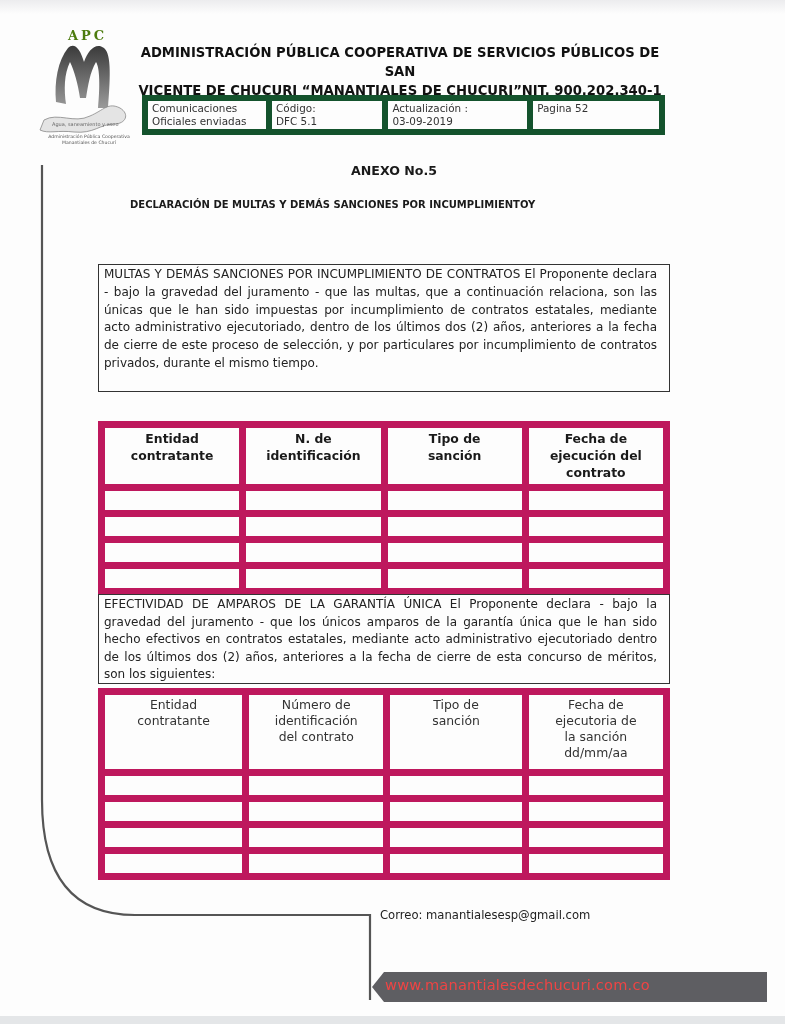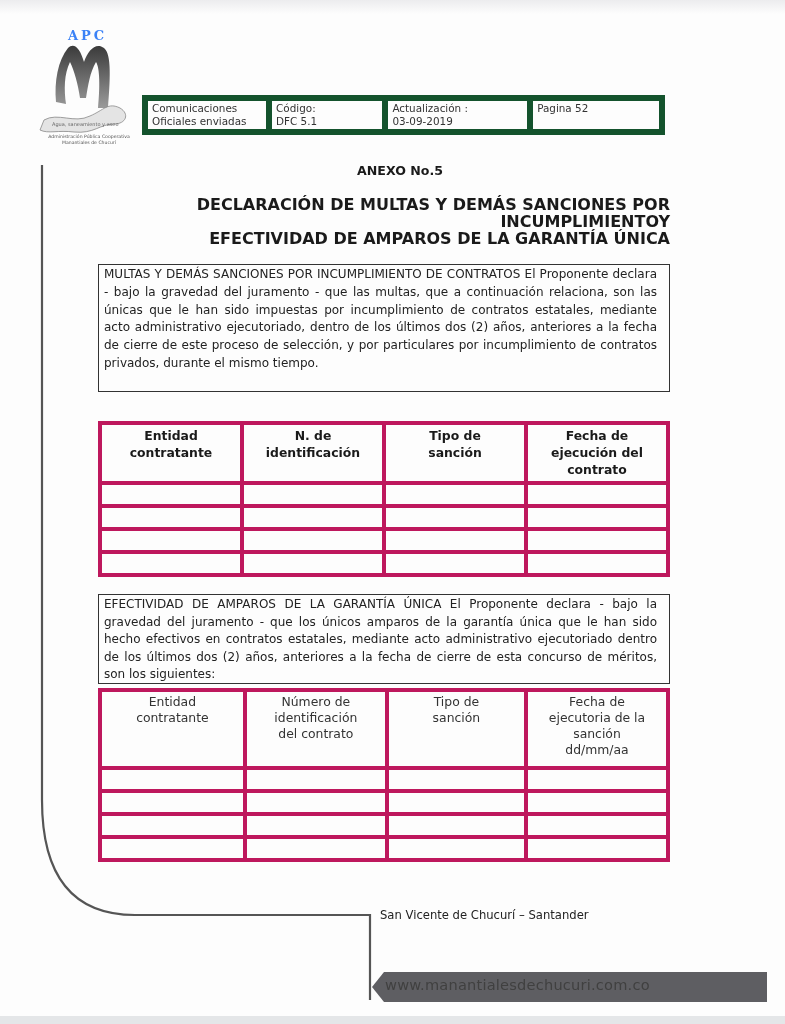--- a/index.html
+++ b/index.html
@@ -7,55 +7,55 @@
     width: 785px; height: 1024px; position: relative; overflow: hidden;
     background: #fdfdfd;
     font-family: "DejaVu Sans", sans-serif;
     color: #1a1a1a;
   }
   .scan-top { position: absolute; left: 0; top: 0; width: 785px; height: 14px; background: linear-gradient(#ececee, #fdfdfd); }
   .scan-bottom { position: absolute; left: 0; bottom: 0; width: 785px; height: 8px; background: #e4e6e8; }
 
   
   .logo { position: absolute; left: 34px; top: 28px; width: 110px; height: 130px; }
-  .logo .apc { position: absolute; left: 34px; top: 0; font-family: "DejaVu Serif", serif; font-weight: bold; font-size: 13px; letter-spacing: 3px; color: #3b82f6; }
+  .logo .apc { position: absolute; left: 34px; top: 0; font-family: "DejaVu Serif", serif; font-weight: bold; font-size: 13px; letter-spacing: 3px; color: #4d7c0f; }
   .logo svg { position: absolute; left: 0; top: 14px; }
   .logo .caption { position: absolute; left: 0; top: 106px; width: 110px; text-align: center; font-size: 4.6px; line-height: 6px; color: #555; }
 
   
   .org-title { position: absolute; left: 130px; top: 43px; width: 540px; text-align: center; font-weight: bold; font-size: 13.2px; line-height: 19px; color: #111; }
   .meta-table { position: absolute; left: 142px; top: 95px; width: 523px; border-collapse: collapse; font-size: 10.4px; color: #333; }
   .meta-table td { border: 6px solid #14532d; padding: 1px 4px; vertical-align: top; line-height: 13px; height: 26px; }
 
   
-  .anexo { position: absolute; left: 130px; top: 163px; width: 540px; text-align: center; font-weight: bold; font-size: 12.6px; }
-  .decl-title { position: absolute; left: 130px; top: 196px; width: 540px; text-align: right; font-weight: bold; font-size: 16px; line-height: 17px; }
+  .anexo { position: absolute; left: 124px; top: 163px; width: 540px; text-align: center; font-weight: bold; font-size: 12.6px; }
+  .decl-title { position: absolute; left: 130px; top: 196px; width: 540px; text-align: left; font-weight: bold; font-size: 10px; line-height: 17px; }
 
   
   .textbox { position: absolute; border: 1px solid #333; font-size: 12px; color: #222; padding: 1px 12px 0 5px; box-sizing: border-box; text-align: justify; }
   .tb1 { left: 98px; top: 264px; width: 572px; height: 128px; line-height: 17.8px; }
   .tb2 { left: 98px; top: 594px; width: 572px; height: 90px; line-height: 17.6px; }
 
   
   .grid { position: absolute; border-collapse: collapse; table-layout: fixed; }
-  .grid td, .grid th { border: 4px solid #be185d; padding: 2px 20px; vertical-align: top; text-align: center; }
+  .grid td, .grid th { border: 7px solid #be185d; padding: 2px 20px; vertical-align: top; text-align: center; }
   .g1 { left: 98px; top: 421px; width: 572px; font-size: 12.4px; }
   .g1 th { font-weight: bold; line-height: 17px; height: 52px; }
   .g1 td { height: 15px; }
   .g2 { left: 98px; top: 688px; width: 572px; font-size: 12.4px; color: #333; }
   .g2 th { font-weight: normal; line-height: 16px; height: 70px; }
   .g2 td { height: 15px; }
 
   
   .frame { position: absolute; left: 0; top: 0; }
 
   
   .contact { position: absolute; left: 380px; top: 907px; font-size: 11.6px; line-height: 16.4px; color: #222; }
   .web-banner { position: absolute; left: 372px; top: 972px; width: 395px; height: 30px; background: #5e5e62; clip-path: polygon(12px 0, 100% 0, 100% 100%, 12px 100%, 0 50%); }
-  .web-url { position: absolute; left: 385px; top: 976px; font-size: 14.6px; color: #404040; letter-spacing: 0.2px; }
+  .web-url { position: absolute; left: 385px; top: 976px; font-size: 14.6px; color: #ef4444; letter-spacing: 0.2px; }
 </style>
 </head>
 <body>
 
 <div class="scan-top"></div>
 
 <svg class="frame" width="785" height="1024">
   <path d="M42 165 L42 800 Q42 915 135 915 L370 915 L370 1000" fill="none" stroke="#555" stroke-width="2.2"></path>
 </svg>
 
@@ -72,20 +72,22 @@
     <path d="M10 78 C24 70 40 82 56 74 C70 68 74 60 86 66 C96 72 92 82 80 82 C66 82 60 92 40 90 C24 88 14 92 6 88 Z" fill="#e4e4e4" stroke="#888" stroke-width="0.8"></path>
     <text x="18" y="84" font-size="5" fill="#666" font-family="DejaVu Sans, sans-serif">Agua, saneamiento y aseo</text>
   </svg>
   <div class="caption">
     <div>Administración Pública Cooperativa</div>
     <div>Manantiales de Chucurí</div>
   </div>
 </div>
 
 <div class="org-title">
+  <div>ADMINISTRACIÓN PÚBLICA COOPERATIVA DE SERVICIOS PÚBLICOS DE SAN</div>
+  <div>VICENTE DE CHUCURI  “MANANTIALES DE CHUCURI”NIT. 900.202.340-1</div>
 </div>
 
 <table class="meta-table">
   <tbody>
       <tr>
     <td style="width:24%">
       <div>Comunicaciones</div>
       <div>Oficiales enviadas</div>
     </td>
     <td style="width:22.5%">
@@ -99,21 +101,20 @@
     <td>
       <div>Pagina  52</div>
     </td>
   </tr>
 </tbody>
   </table>
 
 <div class="anexo">ANEXO No.5</div>
 <div class="decl-title">
   <div>DECLARACIÓN DE MULTAS Y DEMÁS SANCIONES POR INCUMPLIMIENTOY</div>
-  <div>EFECTIVIDAD DE AMPAROS DE LA GARANTÍA ÚNICA</div>
 </div>
 
 <div class="textbox tb1">MULTAS Y DEMÁS SANCIONES POR INCUMPLIMIENTO DE CONTRATOS El Proponente declara - bajo la gravedad del juramento - que las multas, que a continuación relaciona, son las únicas que le han sido impuestas por incumplimiento de contratos estatales, mediante acto administrativo ejecutoriado, dentro de los últimos dos (2) años, anteriores a la fecha de cierre de este proceso de selección, y por particulares por incumplimiento de contratos privados, durante el mismo tiempo.</div>
 
 <table class="grid g1">
   <colgroup>
       <col style="width:25%">
       <col style="width:25%">
       <col style="width:25%">
       <col style="width:25%">
@@ -193,18 +194,18 @@
     <tr>
       <td></td>
       <td></td>
       <td></td>
       <td></td>
     </tr>
   </tbody>
 </table>
 
 <div class="contact">
-  <div>San Vicente de Chucurí – Santander</div>
+  <div>Correo: manantialesesp@gmail.com</div>
 </div>
 <div class="web-banner"></div>
 <div class="web-url">www.manantialesdechucuri.com.co</div>
 
 <div class="scan-bottom"></div>
 
 </body></html>

